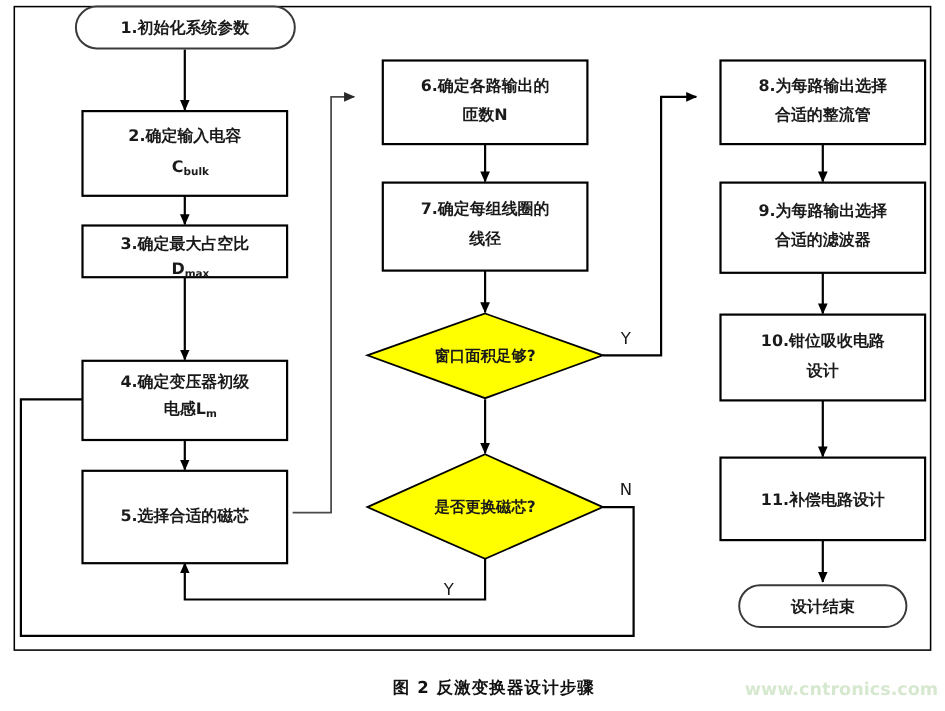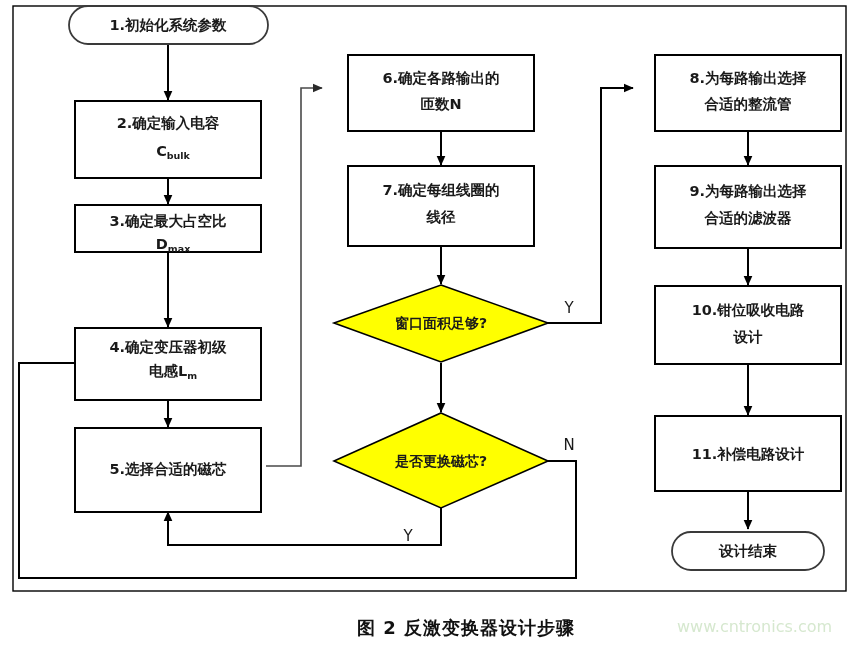--- a/index.html
+++ b/index.html
@@ -35,29 +35,29 @@
   .shape-diamond{fill:#FFFF00;stroke:#000000;stroke-width:1.6;}
   .shape-term{fill:#ffffff;stroke:#3a3a3a;stroke-width:1.8;}
   .frame{fill:none;stroke:#000000;stroke-width:1.4;}
   .conn{fill:none;stroke:#000000;stroke-width:2;}
   .conn-thin{fill:none;stroke:#4a4a4a;stroke-width:1.6;}
 
   #caption{
     position:absolute;
     left:357px;top:616px;
     font-family:"DejaVu Sans","Liberation Sans",sans-serif;
-    font-size:18px;font-weight:700;color:#111;
+    font-size:15px;font-weight:700;color:#111;
     letter-spacing:1px;
     white-space:pre;
   }
   #watermark{
     position:absolute;
     left:677px;top:617px;
     font-family:"DejaVu Sans","Liberation Sans",sans-serif;
-    font-size:16px;font-weight:400;
+    font-size:16px;font-weight:700;
     color:#d6e8cf;
     white-space:pre;
   }
 </style>
 </head>
 <body>
 
 <div id="stage">
 
   <svg id="flow" viewBox="0 0 859 646" xmlns="http://www.w3.org/2000/svg">

